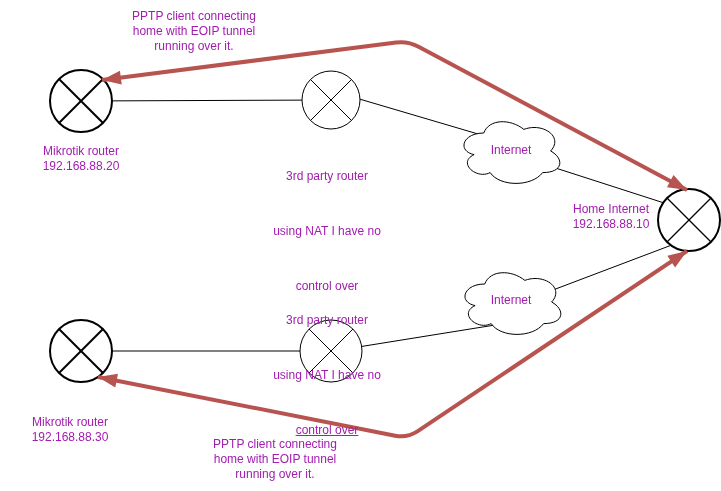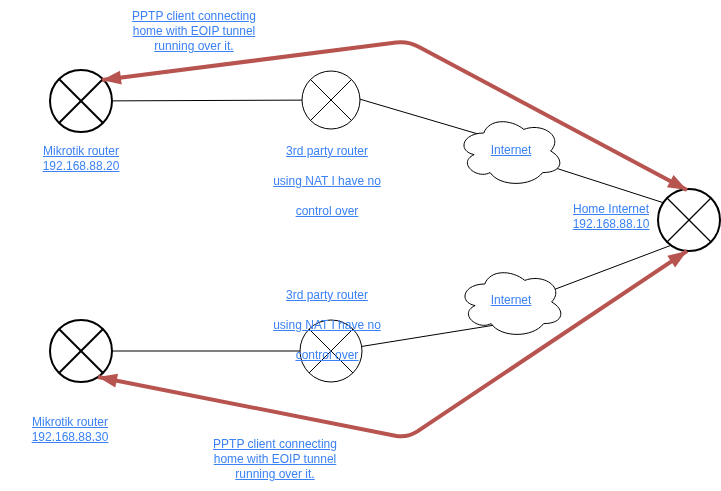--- a/index.html
+++ b/index.html
@@ -11,25 +11,24 @@
     overflow: hidden;
     font-family: "Liberation Sans", sans-serif;
   }
   .stage svg { position: absolute; left: 0; top: 0; display: block; }
   .lbl {
     position: absolute;
     transform: translateX(-50%);
     text-align: center;
     font-size: 12px;
     line-height: 15px;
-    color: #3b82f6;
+    color: #a21caf;
     white-space: pre-line;
-    text-decoration: underline;
   }
-  .lbl .line { display: block; }
+  .lbl .line { display: block; margin-top: 25px; }
   .u { text-decoration: underline; }
 </style>
 </head>
 <body>
 
 <div class="stage">
 
   <svg width="721" height="491" viewBox="0 0 721 491">
     <defs>
       <marker id="ah" markerUnits="userSpaceOnUse" markerWidth="26" markerHeight="20" refX="20" refY="8" orient="auto-start-reverse">

